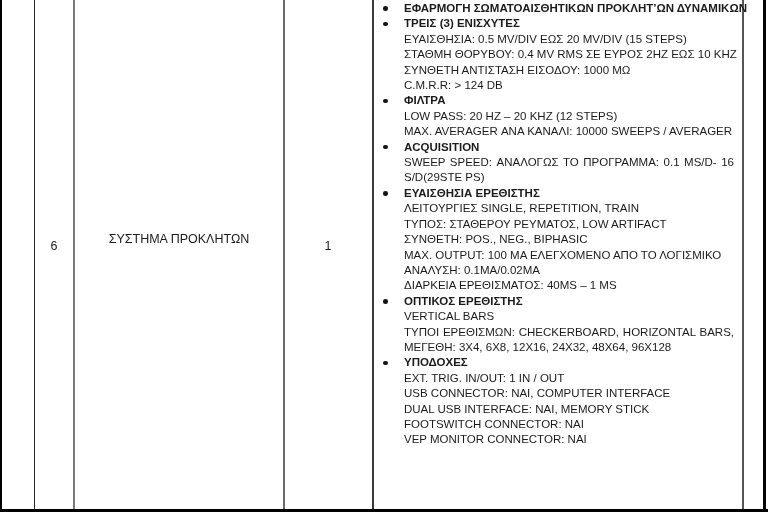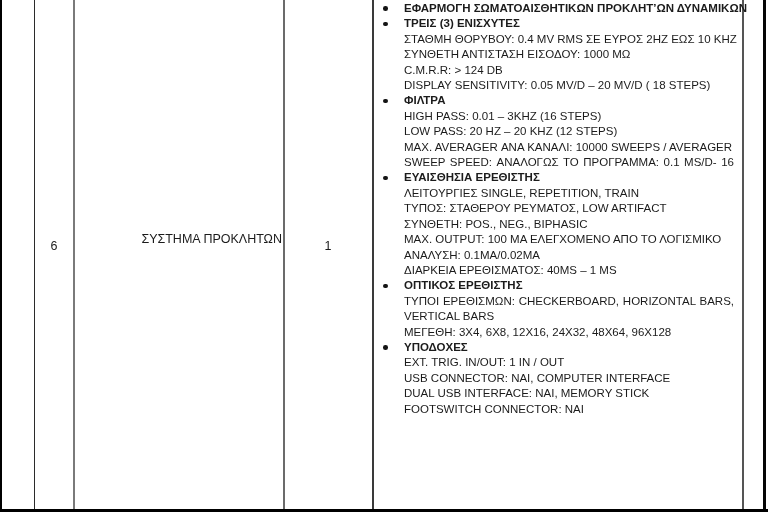--- a/index.html
+++ b/index.html
@@ -30,21 +30,21 @@
     background: #000000;
   }
   
   .cell {
     position: absolute;
     text-align: center;
     font-size: 12.5px;
     line-height: 16.5px;
   }
   .cell-number   { left: 35px;  width: 38px;  top: 238px; }
-  .cell-name     { left: 76px;  width: 206px; top: 231px; text-align: right; }
+  .cell-name     { left: 76px;  width: 206px; top: 231px; }
   .cell-quantity { left: 285px; width: 86px;  top: 238px; }
   
   .specs {
     position: absolute;
     left: 372px;
     top: 1px;
     width: 370px;
     font-size: 11.5px;
   }
   .spec-line {
@@ -93,40 +93,42 @@
     <div>ΣΥΣΤΗΜΑ ΠΡΟΚΛΗΤΩΝ</div>
   </div>
 
   <div class="cell cell-quantity">
     <span>1</span>
   </div>
 
   <div class="specs" id="specs">
       <div class="spec-line bullet"><span class="dot"></span><span class="btxt">ΕΦΑΡΜΟΓΗ ΣΩΜΑΤΟΑΙΣΘΗΤΙΚΩΝ ΠΡΟΚΛΗΤ’ΩΝ ΔΥΝΑΜΙΚΩΝ</span></div>
       <div class="spec-line bullet"><span class="dot"></span><span class="btxt">ΤΡΕΙΣ (3) ΕΝΙΣΧΥΤΕΣ</span></div>
+      <div class="spec-line detail">ΕΥΑΙΣΘΗΣΙΑ: 0.5 MV/DIV ΕΩΣ 20 MV/DIV (15 STEPS)</div>
       <div class="spec-line detail">ΣΤΑΘΜΗ ΘΟΡΥΒΟΥ: 0.4 MV RMS ΣΕ ΕΥΡΟΣ 2HZ ΕΩΣ 10 KHZ</div>
       <div class="spec-line detail">ΣΥΝΘΕΤΗ ΑΝΤΙΣΤΑΣΗ ΕΙΣΟΔΟΥ: 1000 ΜΩ</div>
       <div class="spec-line detail">C.M.R.R: &gt; 124 DB</div>
-      <div class="spec-line detail">DISPLAY SENSITIVITY: 0.05 MV/D – 20 MV/D ( 18 STEPS)</div>
       <div class="spec-line bullet"><span class="dot"></span><span class="btxt">ΦΙΛΤΡΑ</span></div>
-      <div class="spec-line detail">HIGH PASS: 0.01 – 3KHZ (16 STEPS)</div>
       <div class="spec-line detail">LOW PASS: 20 HZ – 20 KHZ (12 STEPS)</div>
       <div class="spec-line detail">MAX. AVERAGER ΑΝΑ ΚΑΝΑΛΙ: 10000 SWEEPS / AVERAGER</div>
+      <div class="spec-line bullet"><span class="dot"></span><span class="btxt">ACQUISITION</span></div>
       <div class="spec-line justify">SWEEP SPEED: ΑΝΑΛΟΓΩΣ ΤΟ ΠΡΟΓΡΑΜΜΑ: 0.1 MS/D- 16</div>
+      <div class="spec-line detail">S/D(29STE PS)</div>
       <div class="spec-line bullet"><span class="dot"></span><span class="btxt">ΕΥΑΙΣΘΗΣΙΑ ΕΡΕΘΙΣΤΗΣ</span></div>
       <div class="spec-line detail">ΛΕΙΤΟΥΡΓΙΕΣ SINGLE, REPETITION, TRAIN</div>
       <div class="spec-line detail">ΤΥΠΟΣ: ΣΤΑΘΕΡΟΥ ΡΕΥΜΑΤΟΣ, LOW ARTIFACT</div>
       <div class="spec-line detail">ΣΥΝΘΕΤΗ: POS., NEG., BIPHASIC</div>
       <div class="spec-line detail">MAX. OUTPUT: 100 MA ΕΛΕΓΧΟΜΕΝΟ ΑΠΟ ΤΟ ΛΟΓΙΣΜΙΚΟ</div>
       <div class="spec-line detail">ΑΝΑΛΥΣΗ: 0.1ΜΑ/0.02ΜΑ</div>
       <div class="spec-line detail">ΔΙΑΡΚΕΙΑ ΕΡΕΘΙΣΜΑΤΟΣ: 40MS – 1 MS</div>
       <div class="spec-line bullet"><span class="dot"></span><span class="btxt">ΟΠΤΙΚΟΣ ΕΡΕΘΙΣΤΗΣ</span></div>
+      <div class="spec-line detail">VERTICAL BARS</div>
       <div class="spec-line justify">ΤΥΠΟΙ ΕΡΕΘΙΣΜΩΝ: CHECKERBOARD, HORIZONTAL BARS,</div>
-      <div class="spec-line detail">VERTICAL BARS</div>
       <div class="spec-line detail">ΜΕΓΕΘΗ: 3Χ4, 6Χ8, 12Χ16, 24Χ32, 48Χ64, 96Χ128</div>
       <div class="spec-line bullet"><span class="dot"></span><span class="btxt">ΥΠΟΔΟΧΕΣ</span></div>
       <div class="spec-line detail">EXT. TRIG. IN/OUT: 1 IN / OUT</div>
       <div class="spec-line detail">USB CONNECTOR: ΝΑΙ, COMPUTER INTERFACE</div>
       <div class="spec-line detail">DUAL USB INTERFACE: ΝΑΙ, MEMORY STICK</div>
       <div class="spec-line detail">FOOTSWITCH CONNECTOR: ΝΑΙ</div>
+      <div class="spec-line detail">VEP MONITOR CONNECTOR: ΝΑΙ</div>
     </div>
 
 </div>
 
 </body></html>

